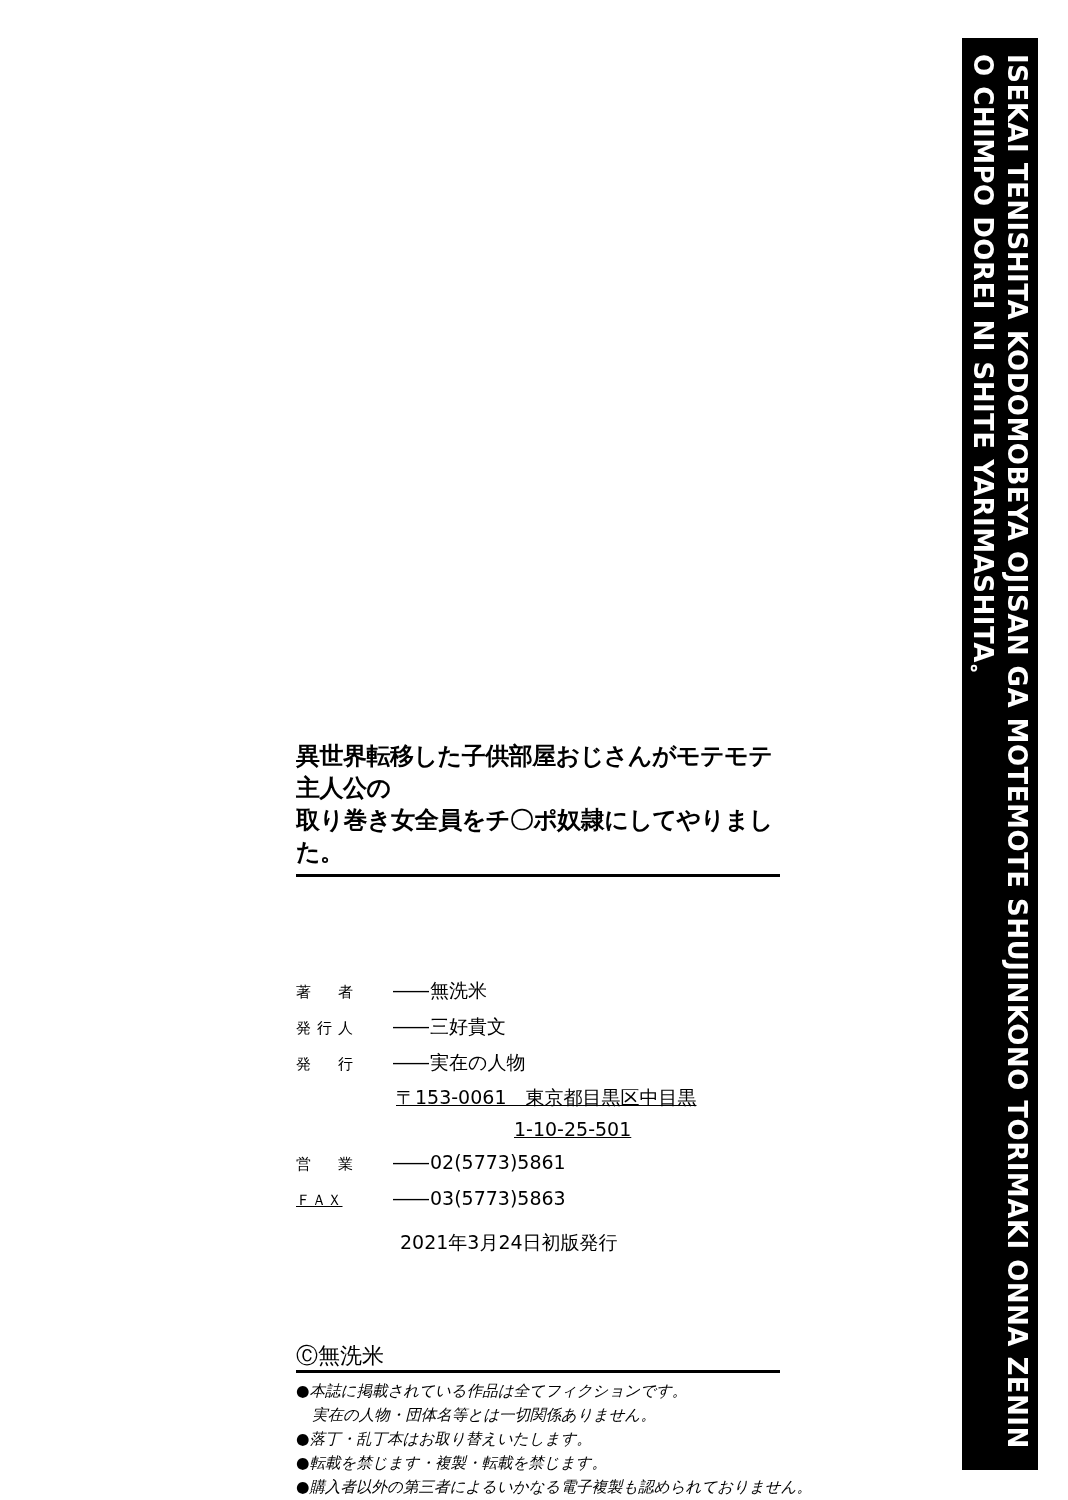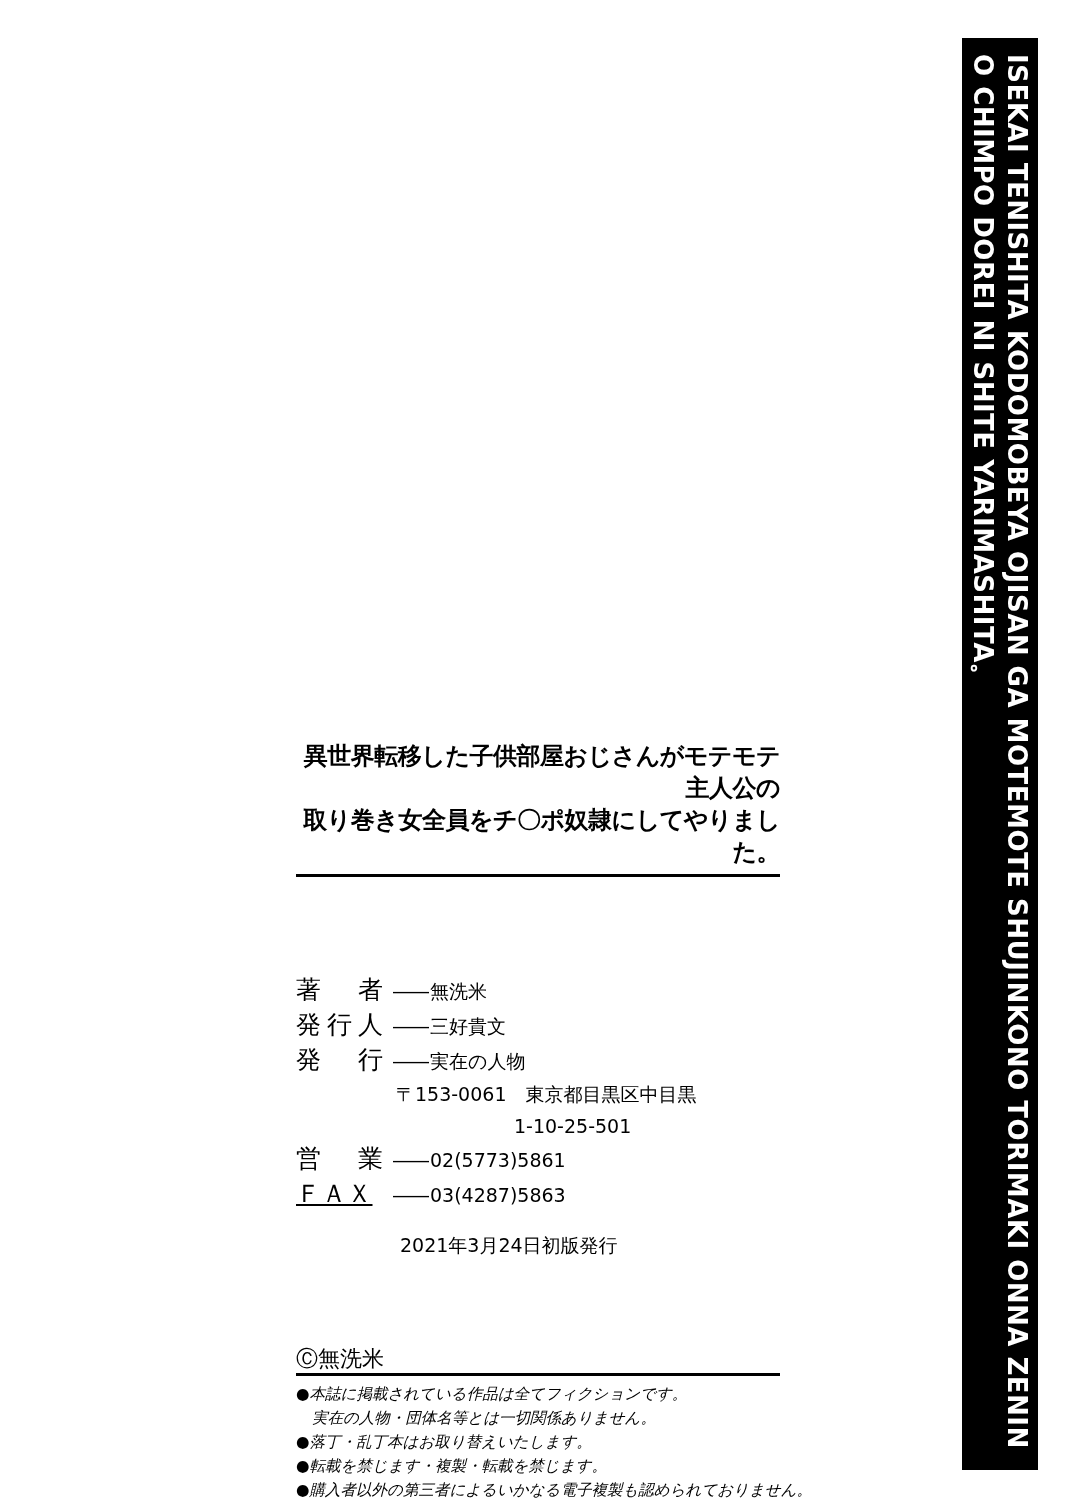--- a/index.html
+++ b/index.html
@@ -62,65 +62,65 @@
     padding-bottom: 6px;
   }
   .title-line {
     font-family: "DejaVu Sans", "Liberation Sans", sans-serif;
     font-weight: 700;
     font-size: 24px;
     line-height: 32px;
     letter-spacing: -0.5px;
     white-space: pre-line;
     color: #000;
-    text-align: right;
   }
 
   
   .credits {
     margin-top: 96px;
     font-size: 20px;
     line-height: 34px;
   }
   .credit-row {
     display: flex;
     align-items: baseline;
     white-space: nowrap;
   }
   .credit-label {
     display: inline-block;
     min-width: 96px;
     letter-spacing: 6px;
-    font-size: 25px;
+    font-size: 15px;
   }
   .credit-label.wide {
     letter-spacing: 0.5px;
     text-decoration: underline;
   }
   .credit-dash {
     letter-spacing: -2px;
     margin-right: 2px;
   }
   .credit-value {
     font-size: 19px;
   }
   .addr-line {
     padding-left: 100px;
     font-size: 19px;
     line-height: 32px;
     white-space: nowrap;
+    text-decoration: underline;
   }
   .addr-line.indent2 {
     padding-left: 218px;
   }
   .date-line {
     padding-left: 104px;
     font-size: 19px;
     line-height: 34px;
-    margin-top: 16px;
+    margin-top: 8px;
   }
 
   
   .copyright {
     margin-top: 86px;
     font-size: 22px;
     line-height: 22px;
     padding-bottom: 3px;
     border-bottom: 3px solid #000;
   }
@@ -178,21 +178,21 @@
 
     <div class="credit-row">
       <span class="credit-label">営　業</span>
       <span class="credit-dash">——</span>
       <span class="credit-value">02(5773)5861</span>
     </div>
 
     <div class="credit-row">
       <span class="credit-label wide">ＦＡＸ</span>
       <span class="credit-dash">——</span>
-      <span class="credit-value">03(4287)5863</span>
+      <span class="credit-value">03(5773)5863</span>
     </div>
 
     <div class="date-line">2021年3月24日初版発行</div>
   </div>
 
   <div class="copyright">Ⓒ無洗米</div>
 
   <div class="notices">
     <div class="notice">●本誌に掲載されている作品は全てフィクションです。</div>
     <div class="notice sub">実在の人物・団体名等とは一切関係ありません。</div>

